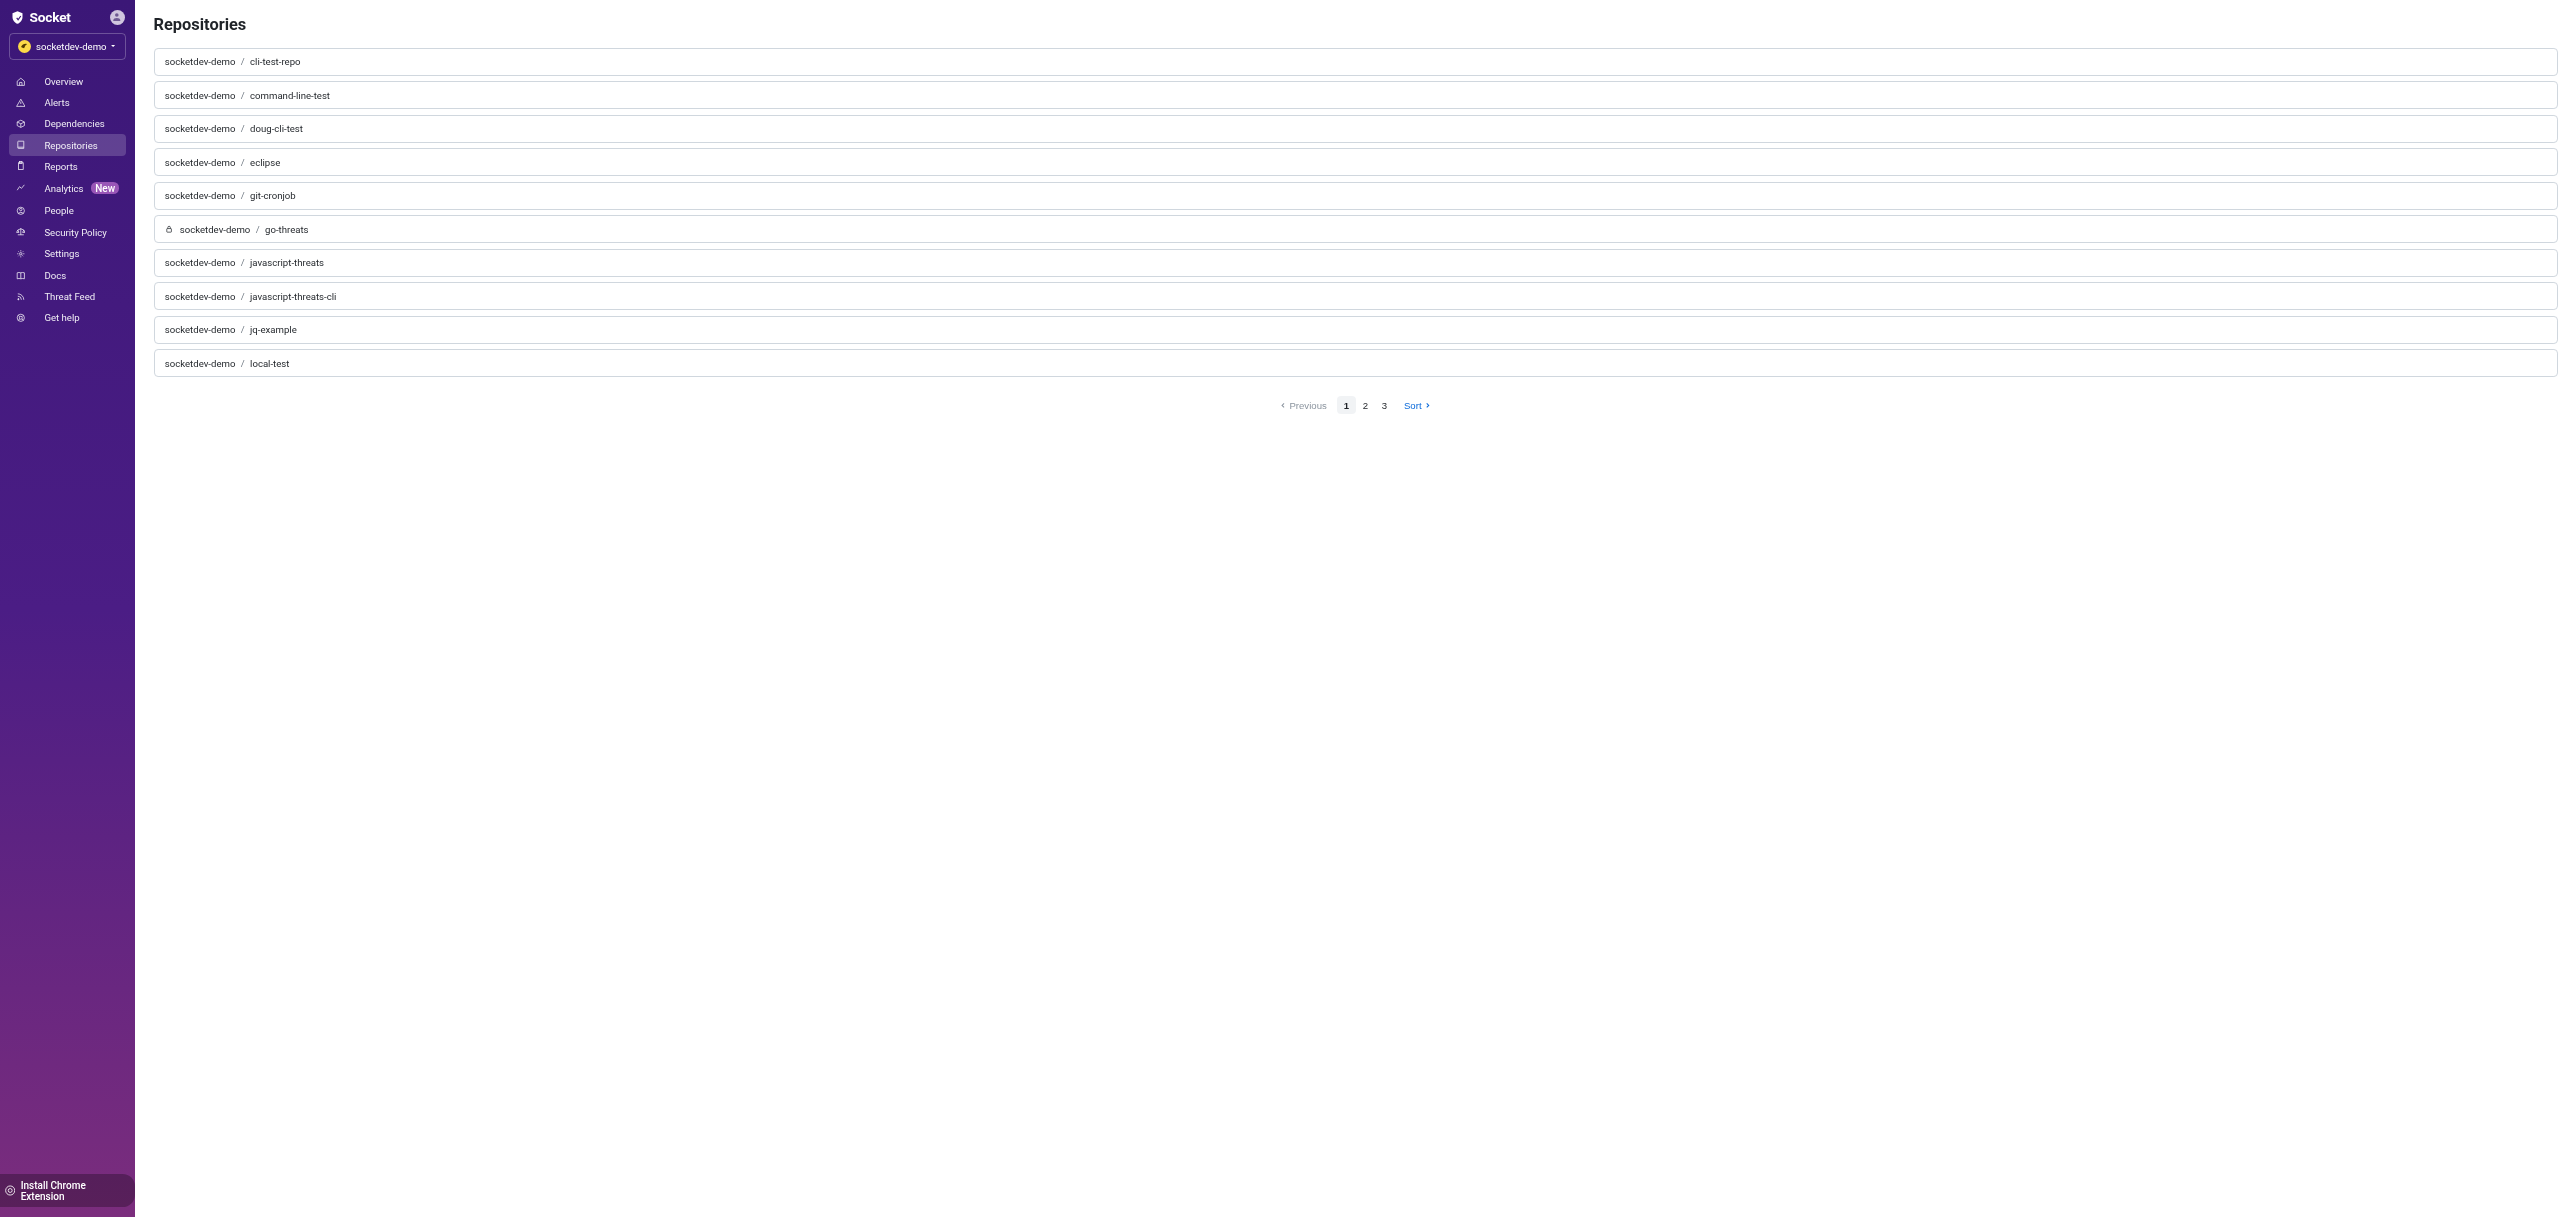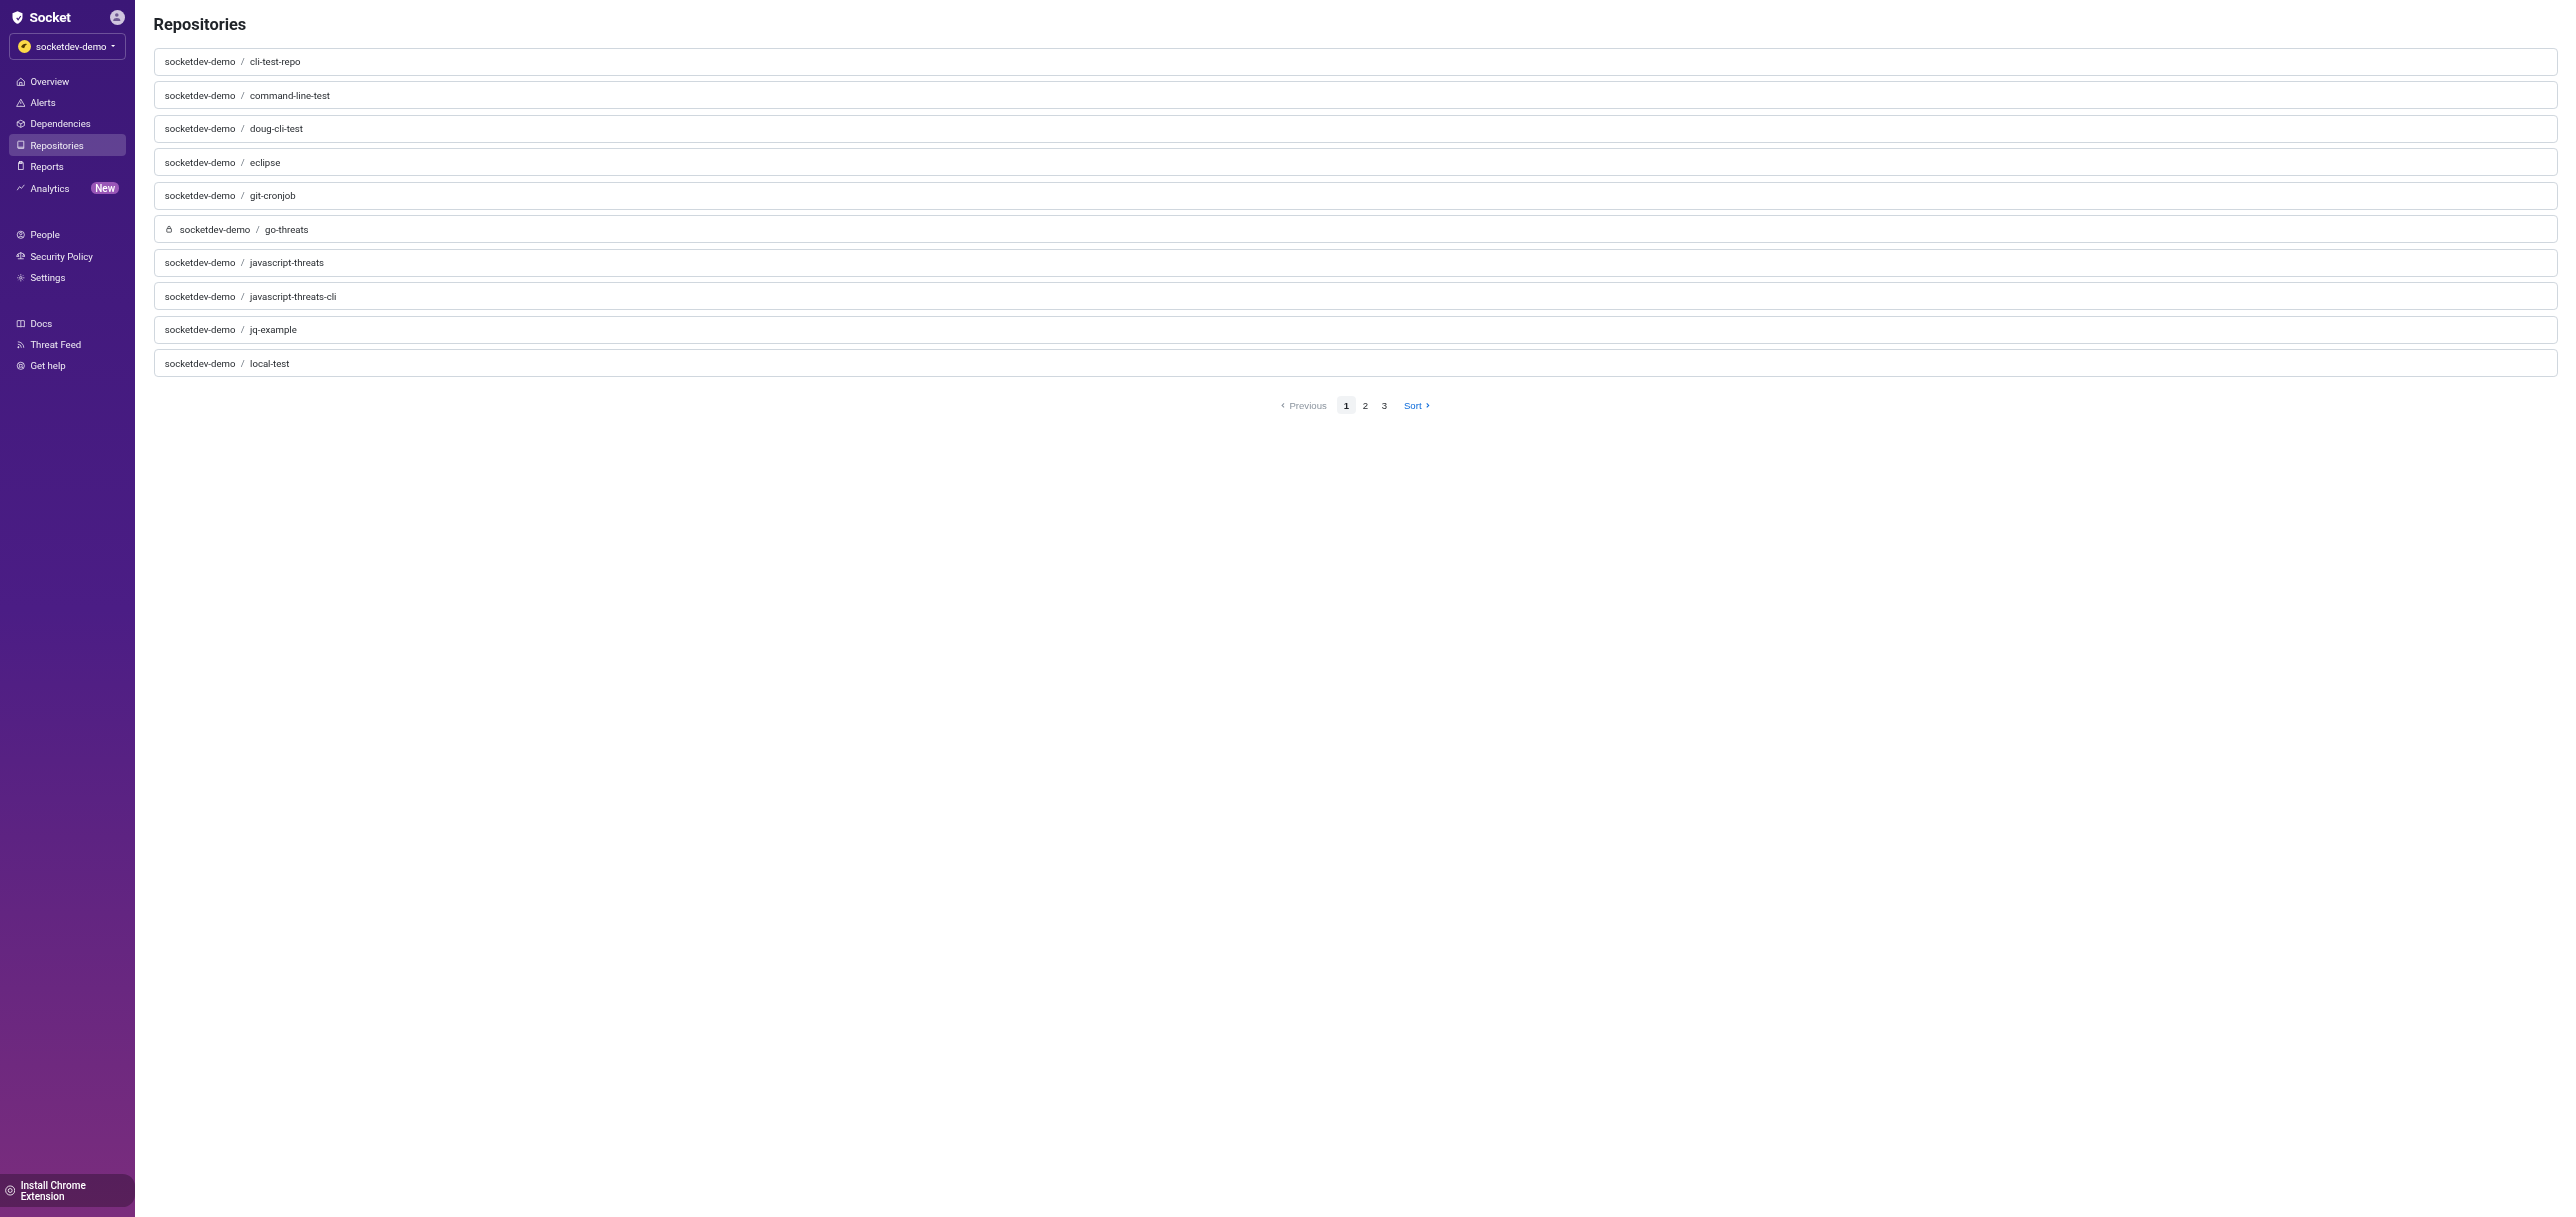--- a/index.html
+++ b/index.html
@@ -73,23 +73,23 @@
     .nav-item {
       display: flex;
       align-items: center;
       gap: 6.8px;
       padding: 5.1px 6.8px;
       border-radius: 4.1px;
       cursor: pointer;
       color: rgba(255,255,255,0.92);
       justify-content: space-between;
     }
-    .nav-item-left { display: flex; align-items: center; gap: 5px; text-align: center; }
+    .nav-item-left { display: flex; align-items: center; gap: 19px; text-align: center; }
     .nav-item.active { background: rgba(255,255,255,0.18); }
-    .nav-group-gap { margin-top: 25px; }
+    .nav-group-gap { margin-top: 1px; }
     .nav-icon { width: 9.6px; height: 9.6px; opacity: 0.92; flex-shrink: 0; }
     .badge-new {
       background: #9956b7;
       color: #fff;
       font-size: 10px;
       padding: 0.7px 4.1px;
       border-radius: 5.5px;
       font-weight: 500;
     }
     .sidebar-spacer { flex: 1; }

